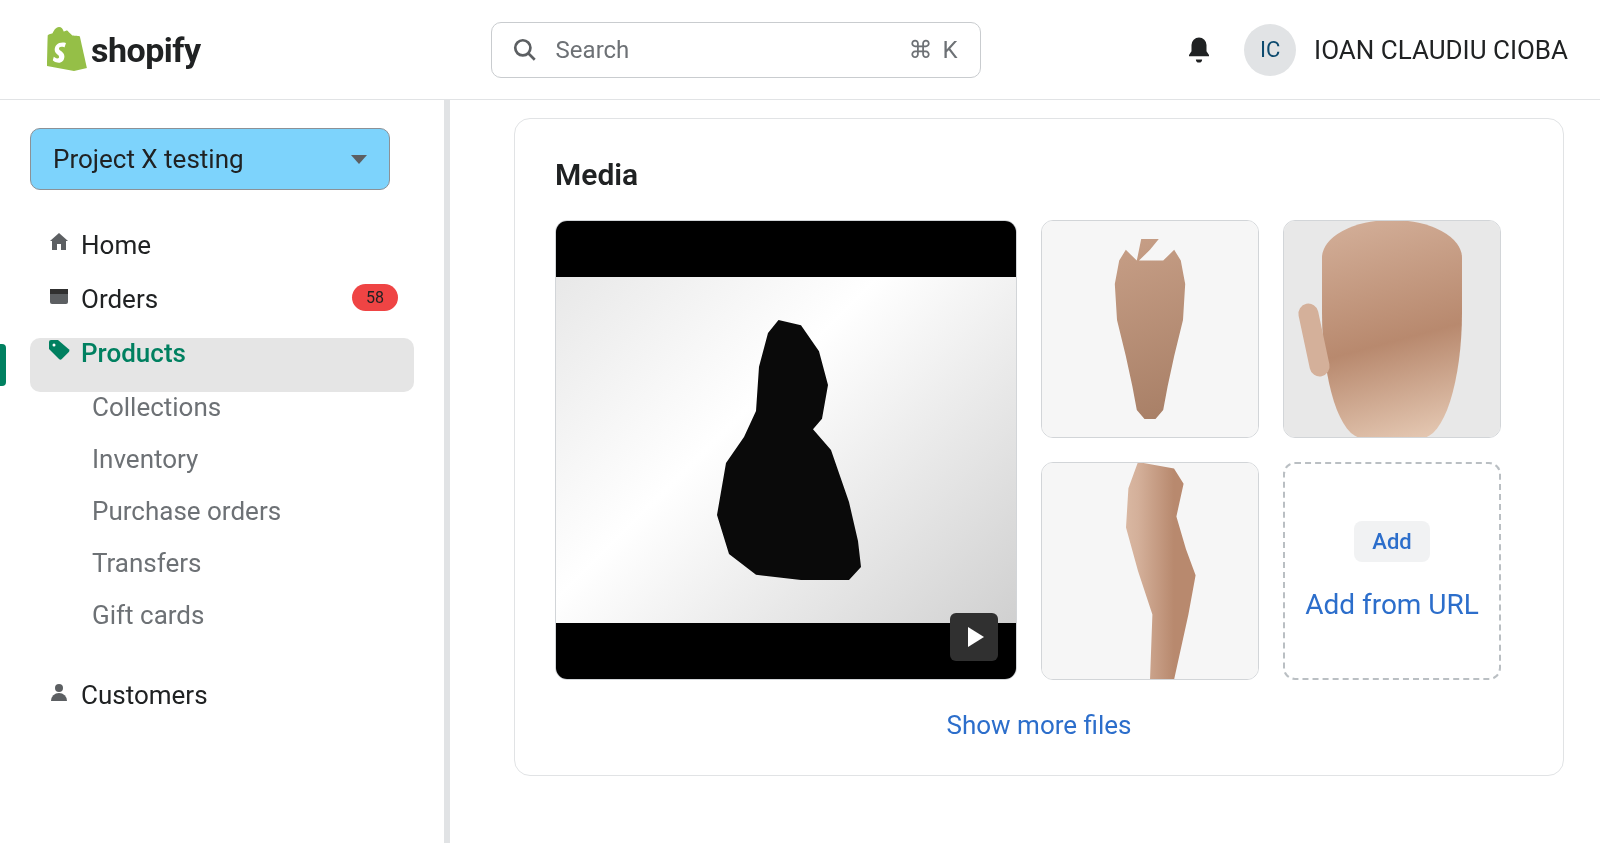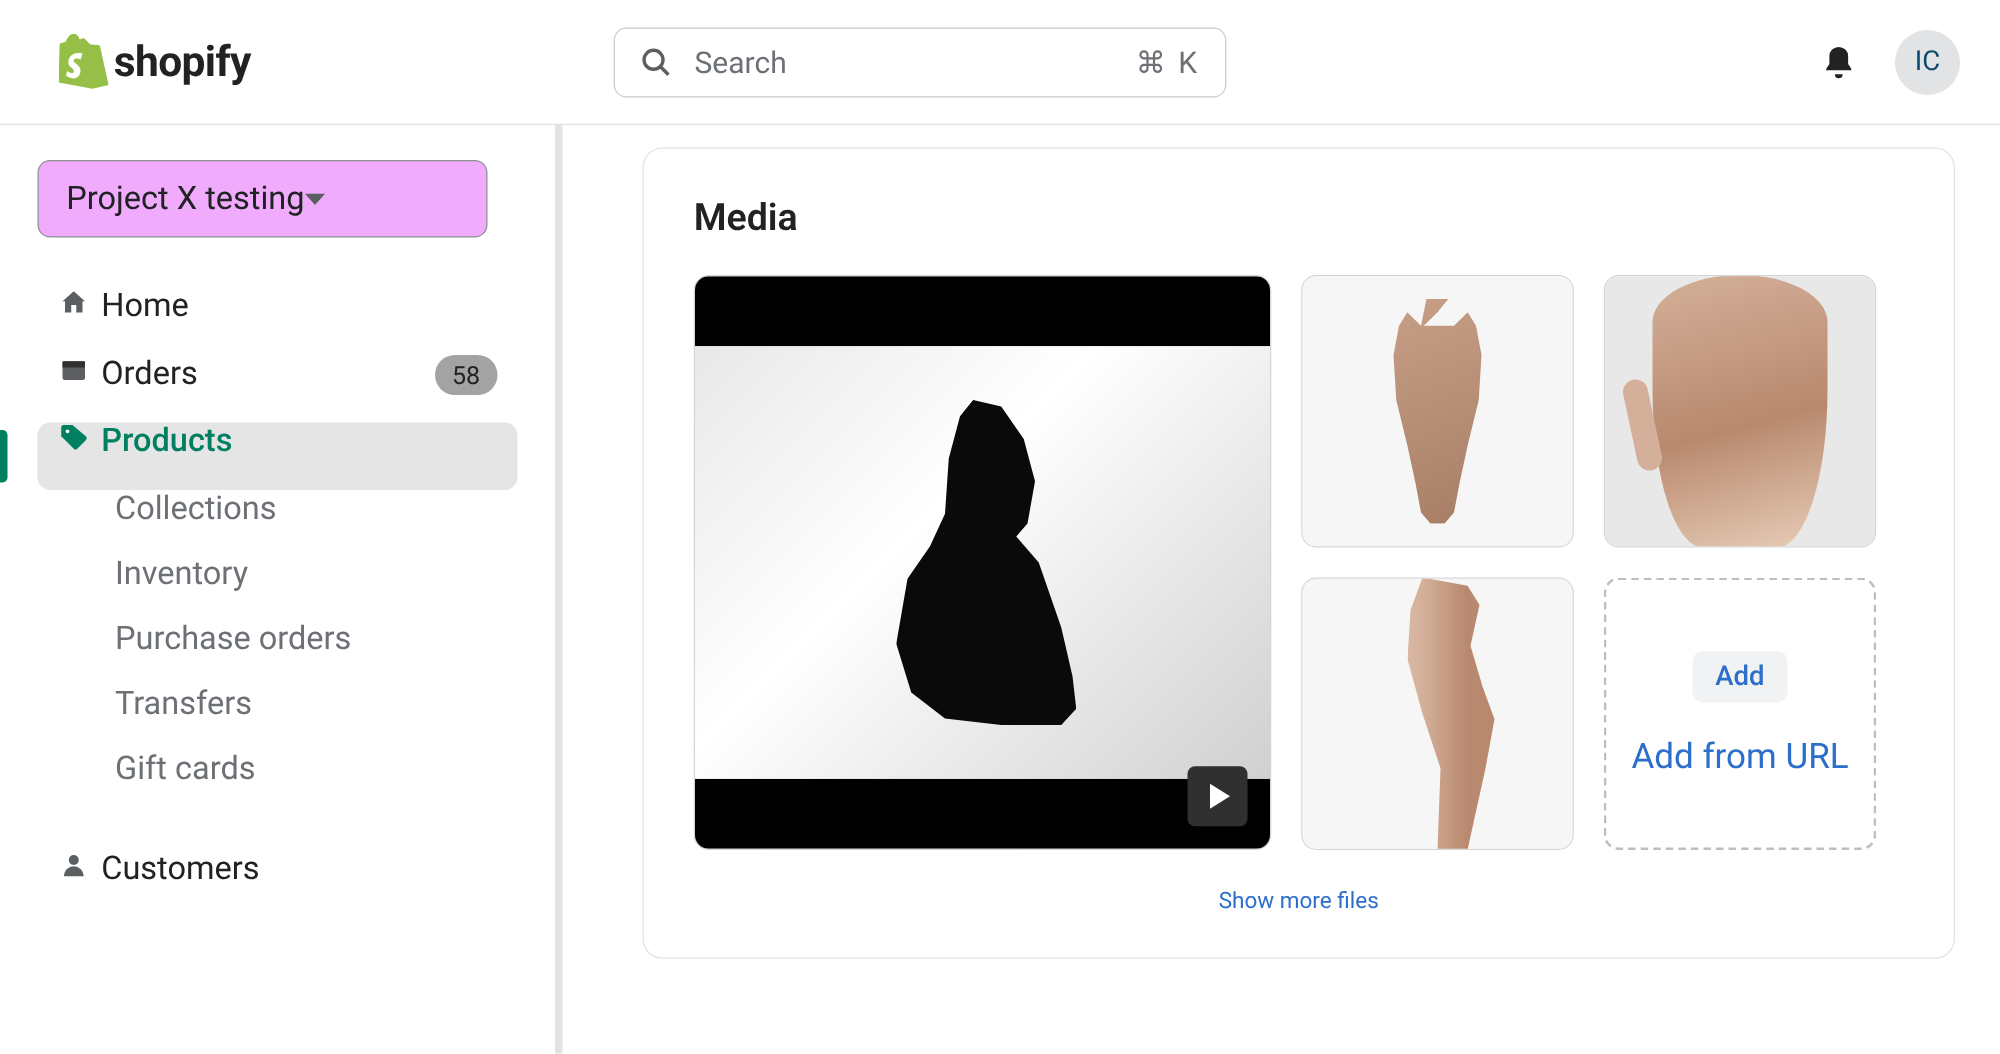--- a/index.html
+++ b/index.html
@@ -68,23 +68,24 @@
       border-right: 6px solid #e1e3e5;
       position: relative;
     }
     .store-select {
       width: 360px;
       height: 62px;
       border: 1px solid #8c9196;
       border-radius: 10px;
       display: flex;
       align-items: center;
+      justify-content: space-between;
       padding: 0 22px;
       font-size: 26px;
-      background: #f0abfc;
+      background: #7dd3fc;
       margin-bottom: 40px;
       cursor: pointer;
     }
     .chevron-down { 
       width: 0; height: 0; 
       border-left: 8px solid transparent;
       border-right: 8px solid transparent;
       border-top: 9px solid #5c5f62;
     }
     
@@ -116,23 +117,23 @@
       background: #008060;
       border-radius: 0 4px 4px 0;
     }
     .nav-sub {
       padding-left: 62px;
       color: #6d7175;
     }
     .nav-sub.nav-item { height: 52px; }
     .nav-badge {
       margin-left: auto;
-      background: #a3a3a3;
+      background: #ef4444;
       color: #202223;
-      font-size: 20px;
+      font-size: 16px;
       border-radius: 16px;
       padding: 4px 14px;
     }
     .nav-spacer { height: 28px; }
     
     
     .main {
       flex: 1;
       padding: 18px 36px 0 64px;
     }
@@ -239,21 +240,21 @@
     }
     .add-url {
       color: #2c6ecb;
       font-size: 28px;
       cursor: pointer;
     }
     
     .show-more {
       text-align: center;
       color: #2c6ecb;
-      font-size: 18px;
+      font-size: 26px;
       margin-top: 30px;
       cursor: pointer;
     }
   </style>
 </head>
 <body>
 
 <div class="header">
   <div class="logo">
     <svg class="logo-icon" viewBox="0 0 40 46">
@@ -273,20 +274,21 @@
       <span class="search-shortcut">⌘ K</span>
     </div>
   </div>
 
   <div class="header-right">
     <svg class="bell-icon" width="30" height="30" viewBox="0 0 24 24" fill="currentColor">
       <path d="M12 2a6 6 0 0 0-6 6v5l-2 3v1h16v-1l-2-3V8a6 6 0 0 0-6-6zm0 20a2.5 2.5 0 0 0 2.5-2.5h-5A2.5 2.5 0 0 0 12 22z"></path>
     </svg>
     <div class="user-block">
       <div class="avatar">IC</div>
+      <span class="username">IOAN CLAUDIU CIOBA</span>
     </div>
   </div>
 </div>
 
 <div class="body">
 
   <div class="sidebar">
     <div class="store-select">
       <span>Project X testing</span>
       <span class="chevron-down"></span>

